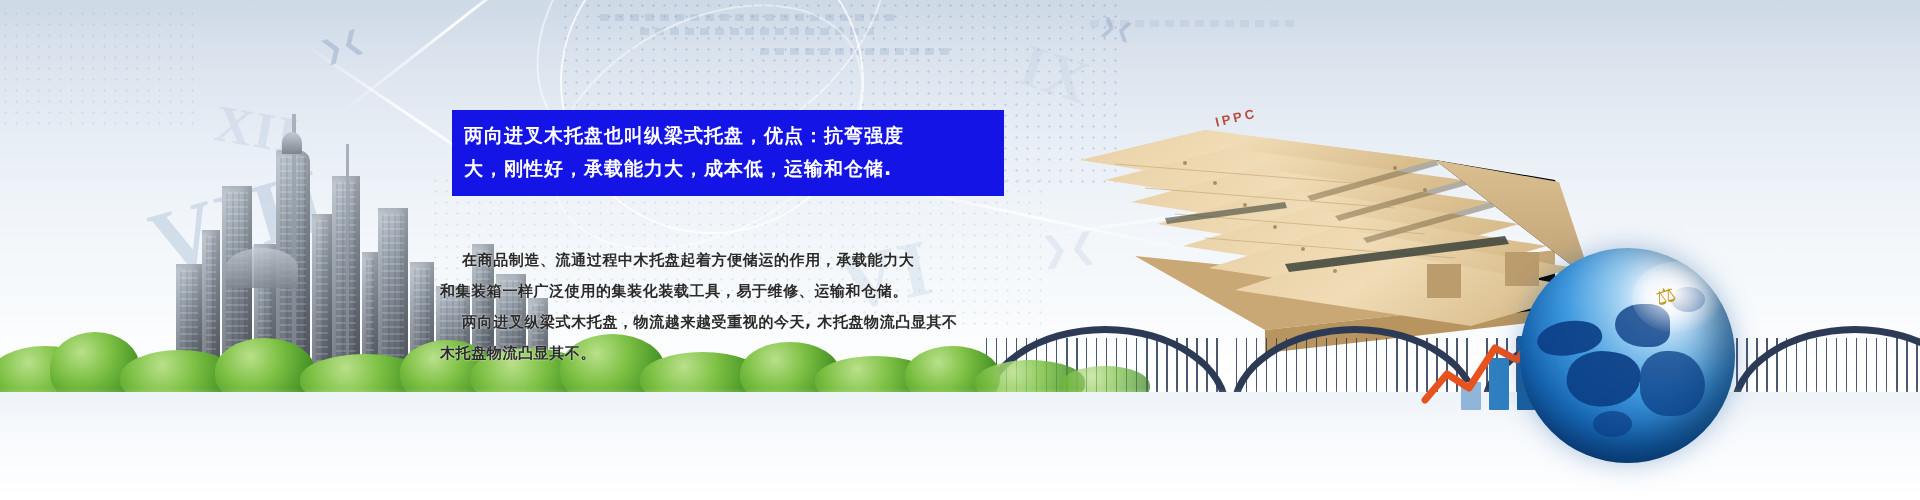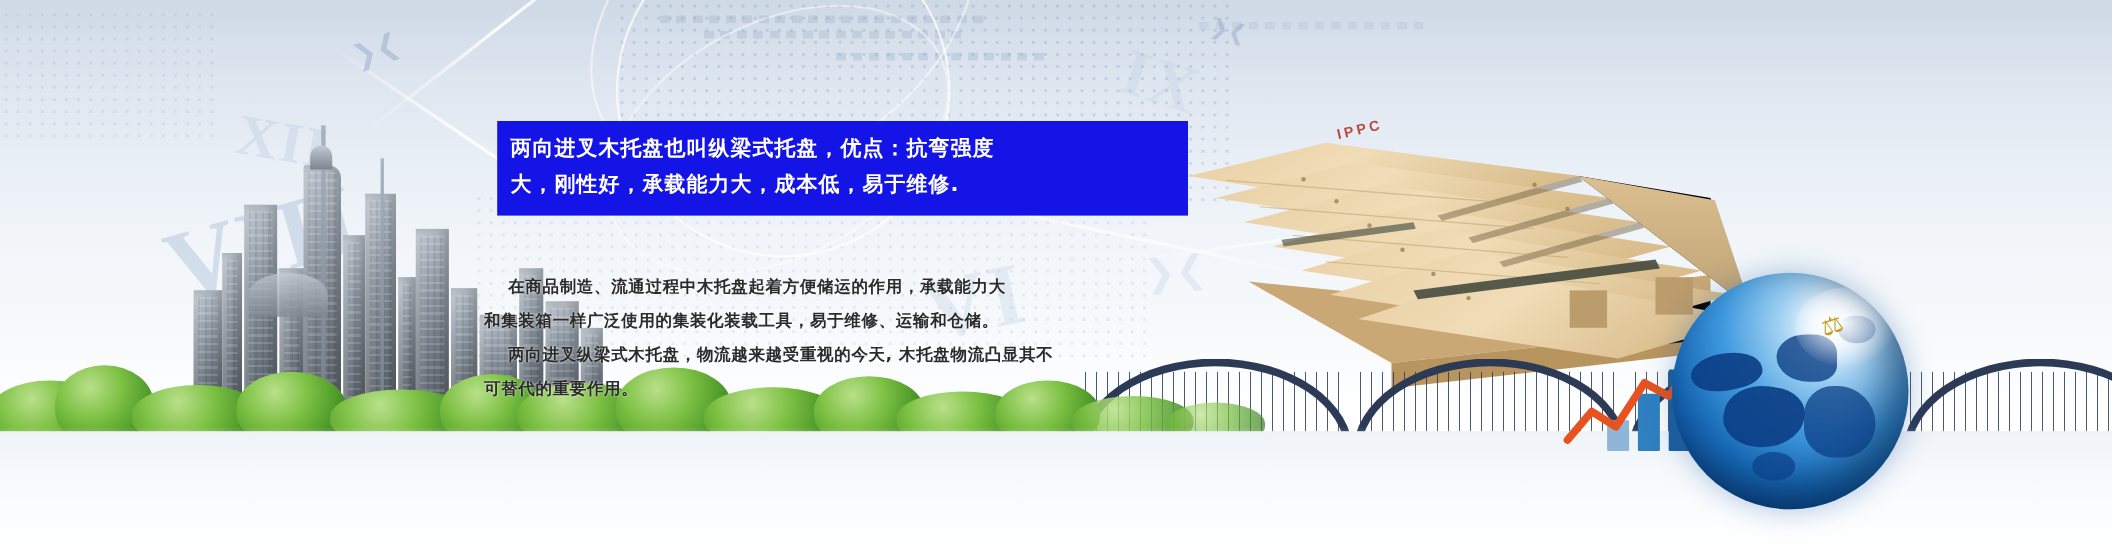--- a/index.html
+++ b/index.html
@@ -154,21 +154,21 @@
 
   
   #title{
     position:absolute;left:455px;top:50px;
     font-size:44px;font-weight:700;color:#ec1c12;
     letter-spacing:3px;white-space:nowrap;
     font-family:"DejaVu Sans","Liberation Sans",sans-serif;
     text-shadow:1px 1px 0 #fff, 2px 2px 3px rgba(0,0,0,.20);
   }
   #highlight-box{
-    position:absolute;left:452px;top:110px;width:628px;
+    position:absolute;left:452px;top:110px;width:552px;
     background:#1414e6;
     padding:9px 12px 11px 12px;
     box-sizing:border-box;
   }
   #highlight-box .line{
     color:#ffffff;font-size:19px;font-weight:700;line-height:33px;
     letter-spacing:1px;white-space:nowrap;
     font-family:"DejaVu Sans","Liberation Sans",sans-serif;
   }
   #body-text{
@@ -372,23 +372,23 @@
     <div class="landmass" style="left:56%;top:48%;width:30%;height:30%;border-radius:44% 58% 52% 46%;opacity:.75;"></div>
     <div class="landmass" style="left:34%;top:76%;width:18%;height:12%;border-radius:50%;opacity:.7;"></div>
     <div class="landmass" style="left:70%;top:18%;width:16%;height:12%;border-radius:50%;opacity:.55;"></div>
     <div class="hl"></div>
   </div>
   <div id="satellite">⚖</div>
 
 
   <div id="highlight-box">
     <div class="line">两向进叉木托盘也叫纵梁式托盘，优点：抗弯强度</div>
-    <div class="line">大，刚性好，承载能力大，成本低，易于维修.</div>
+    <div class="line">大，刚性好，承载能力大，成本低，运输和仓储.</div>
   </div>
 
   <div id="body-text">
     <div class="p indent">在商品制造、流通过程中木托盘起着方便储运的作用，承载能力大</div>
     <div class="p">和集装箱一样广泛使用的集装化装载工具，易于维修、运输和仓储。</div>
     <div class="p indent">两向进叉纵梁式木托盘，物流越来越受重视的今天, 木托盘物流凸显其不</div>
-    <div class="p">可替代的重要作用。</div>
+    <div class="p">木托盘物流凸显其不。</div>
   </div>
 
 </div>
 
 </body></html>

